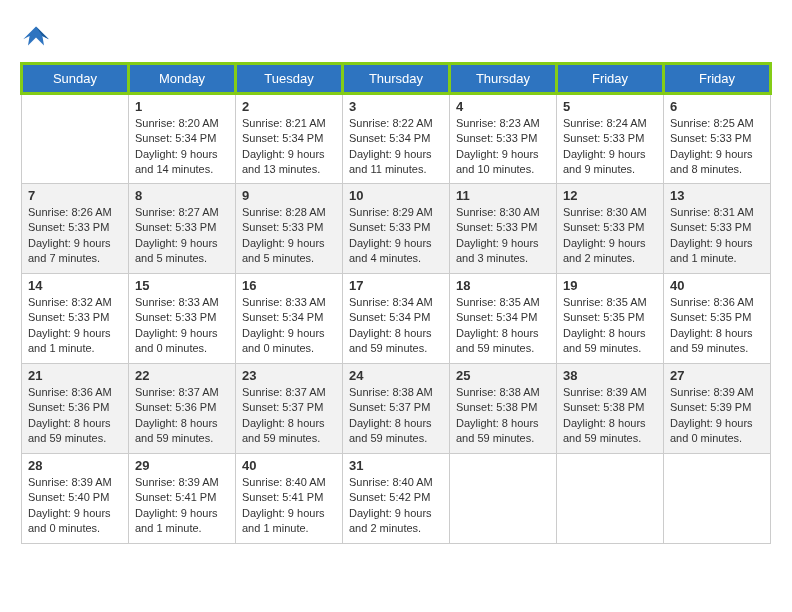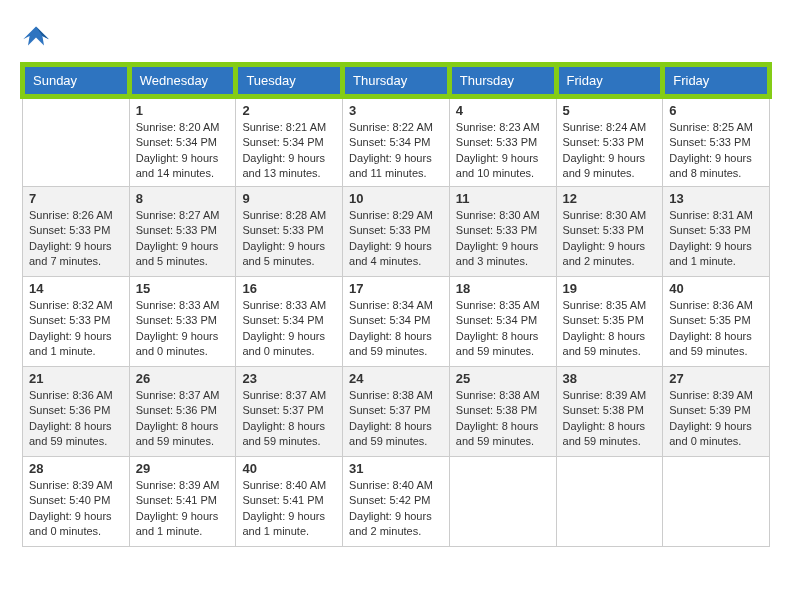--- a/index.html
+++ b/index.html
@@ -47,25 +47,25 @@
       color: #555;
     }
     .calendar {
       width: 100%;
       border-collapse: collapse;
       font-size: 11px;
     }
     .calendar th {
       background-color: #2e74c0;
       color: #fff;
-      text-align: left;
+      text-align: center;
       padding: 6px 8px;
       font-size: 13px;
       font-weight: normal;
-      border: 5px solid #84cc16;
+      border: 3px solid #84cc16;
     }
     .calendar td {
       border: 1px solid #ccc;
       vertical-align: top;
       padding: 4px 6px;
       width: calc(100% / 7);
       height: 90px;
       color: #333;
     }
     .day-number {
@@ -105,21 +105,21 @@
   <div class="title-block">
     <div class="month-title"></div>
     <div class="location"></div>
   </div>
 </div>
 
 <table class="calendar">
   <thead>
     <tr>
     <th>Sunday</th>
-        <th>Wednesday</th>
+        <th>Monday</th>
         <th>Tuesday</th>
         <th>Thursday</th>
         <th>Thursday</th>
         <th>Friday</th>
         <th>Friday</th>
       </tr>
   </thead>
   <tbody id="calendar-body">
   <tr class="row-white">
         <td class="empty-cell"></td>
@@ -207,21 +207,21 @@
           <div class="day-number">40</div>
           <div class="day-info">Sunrise: 8:36 AM<br>Sunset: 5:35 PM<br>Daylight: 8 hours<br>and 59 minutes.</div>
         </td>
       </tr>
       <tr class="row-shaded">
         <td>
           <div class="day-number">21</div>
           <div class="day-info">Sunrise: 8:36 AM<br>Sunset: 5:36 PM<br>Daylight: 8 hours<br>and 59 minutes.</div>
         </td>
         <td>
-          <div class="day-number">26</div>
+          <div class="day-number">22</div>
           <div class="day-info">Sunrise: 8:37 AM<br>Sunset: 5:36 PM<br>Daylight: 8 hours<br>and 59 minutes.</div>
         </td>
         <td>
           <div class="day-number">23</div>
           <div class="day-info">Sunrise: 8:37 AM<br>Sunset: 5:37 PM<br>Daylight: 8 hours<br>and 59 minutes.</div>
         </td>
         <td>
           <div class="day-number">24</div>
           <div class="day-info">Sunrise: 8:38 AM<br>Sunset: 5:37 PM<br>Daylight: 8 hours<br>and 59 minutes.</div>
         </td>

